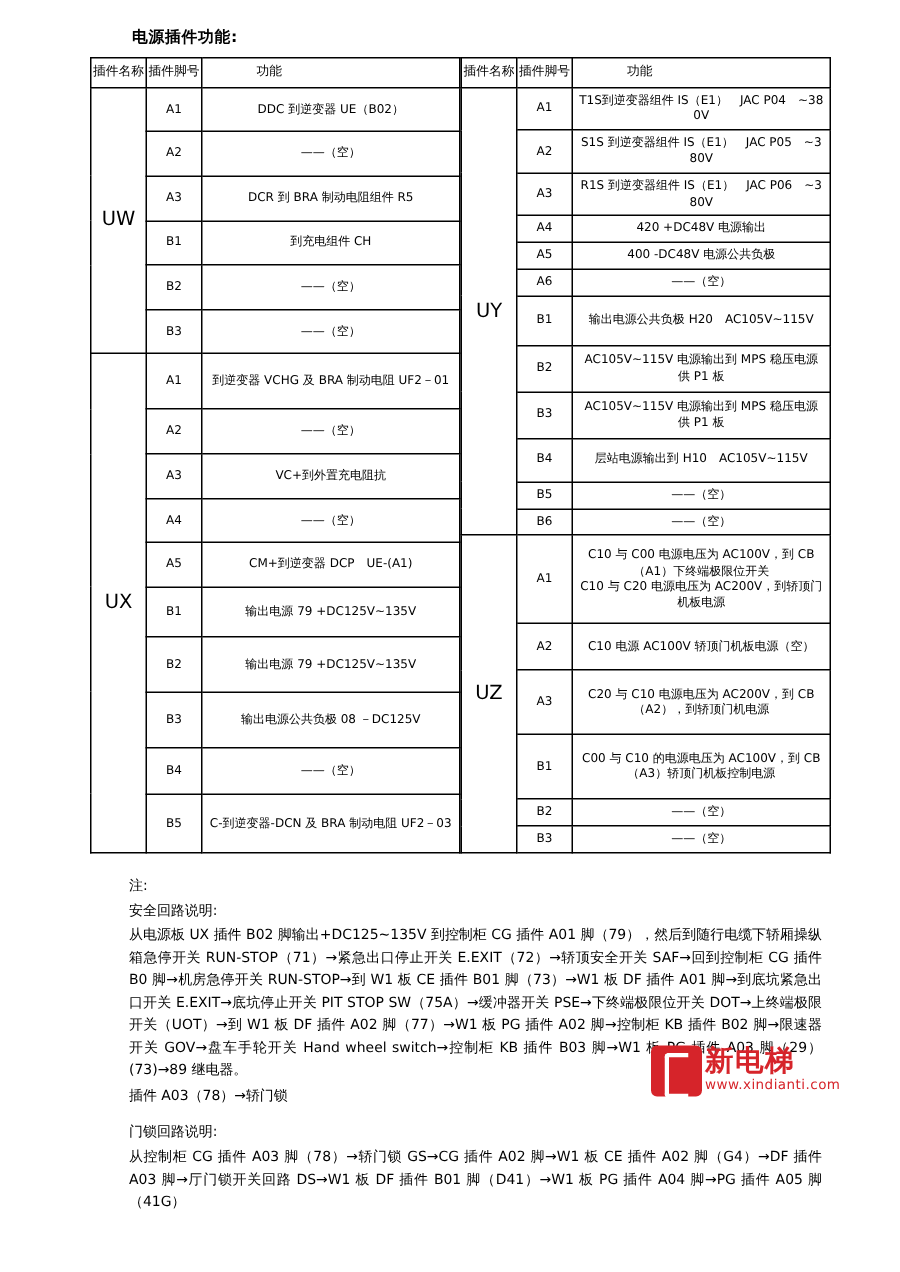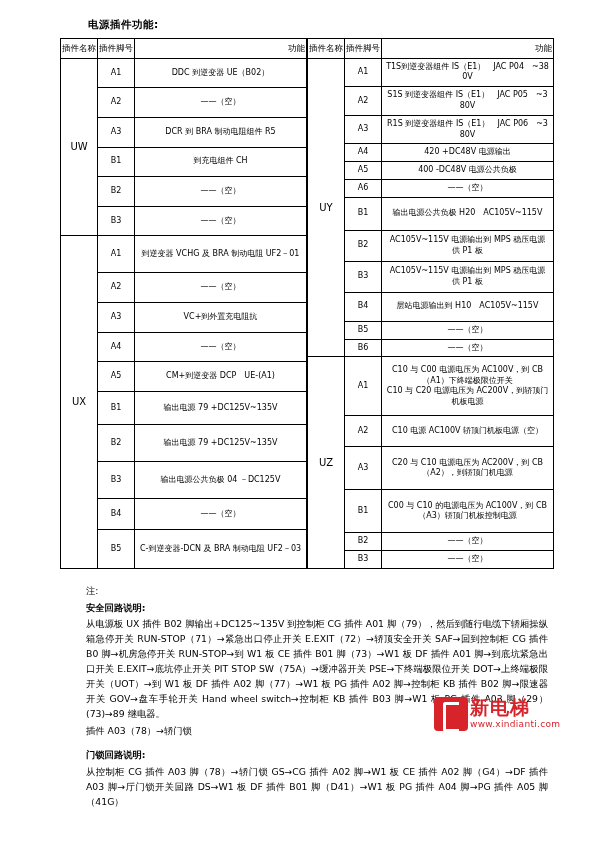--- a/index.html
+++ b/index.html
@@ -46,36 +46,36 @@
     word-break:break-all;
   }
   thead td{
     font-size:8.5px;
     padding:4px 1px;
     line-height:1.25;
     margin-top:20px;
   }
   .c-name{width:34px;}
   .c-pin{width:34px;}
-  .c-func{width:auto;text-align:right;padding-left:36px;}
+  .c-func{width:auto;text-align:left;padding-left:36px;}
   td.func{
     text-align:center;
     padding:3px 4px;
   }
-  .vcell{font-size:10px;}
+  .vcell{font-size:13px;}
   .notes{
     margin-top:14px;
     margin-left:60px;
     margin-right:26px;
     font-size:9.3px;
     line-height:1.62;
     text-align:justify;
   }
   .notes .hd{
-    font-weight:bold;
+    font-weight:normal;
     display:block;
     margin-bottom:1px;
   }
   .notes p{margin:0 0 2px 0;}
   .notes .blk{margin-bottom:9px;}
   .indent-r{
     text-align:right;
     padding-right:72px;
     margin:0;
   }
@@ -187,21 +187,21 @@
         <tr>
           <td>B1</td>
           <td class="func" style="height:26px">输出电源 79 +DC125V~135V</td>
         </tr>
         <tr>
           <td>B2</td>
           <td class="func" style="height:30px">输出电源 79 +DC125V~135V</td>
         </tr>
         <tr>
           <td>B3</td>
-          <td class="func" style="height:30px">输出电源公共负极 04 －DC125V</td>
+          <td class="func" style="height:30px">输出电源公共负极 08 －DC125V</td>
         </tr>
         <tr>
           <td>B4</td>
           <td class="func" style="height:24px">——（空）</td>
         </tr>
         <tr>
           <td>B5</td>
           <td class="func" style="height:32px">C-到逆变器-DCN 及 BRA 制动电阻 UF2－03</td>
         </tr>
       </tbody>

